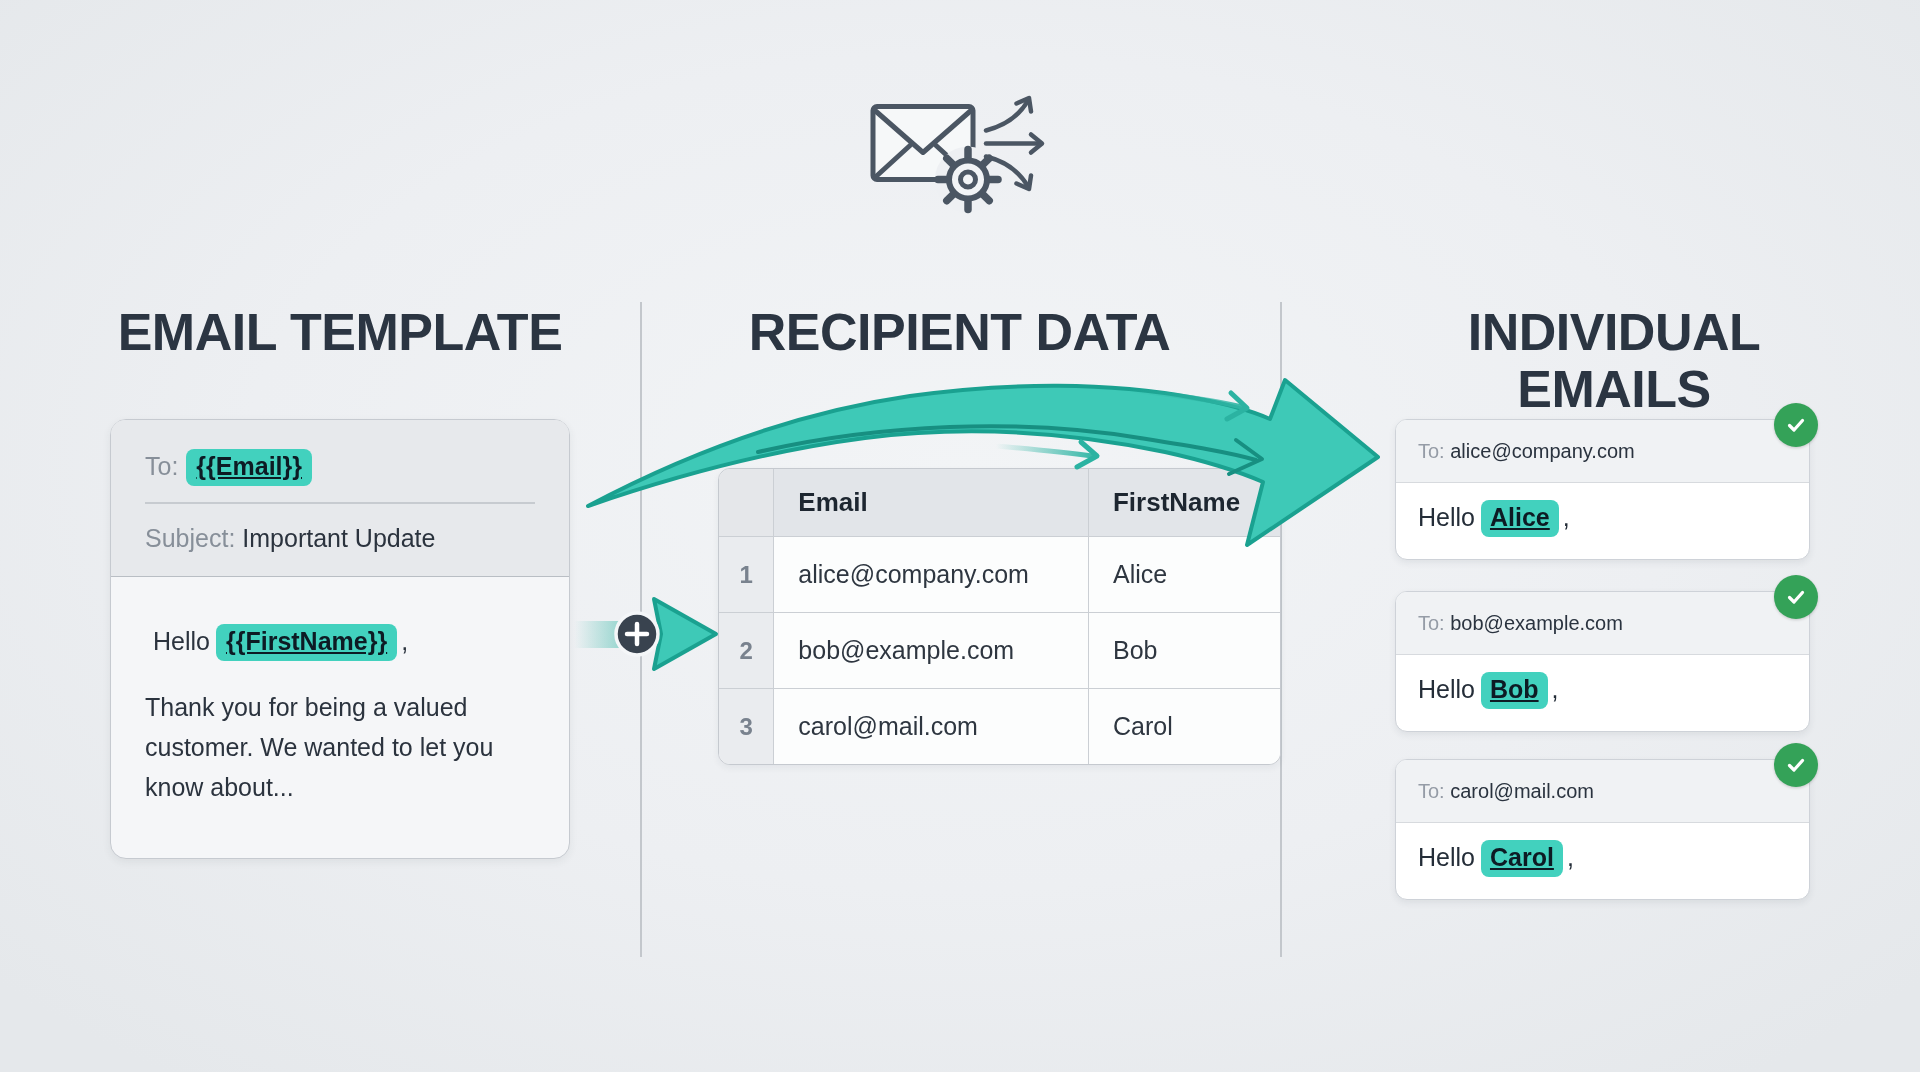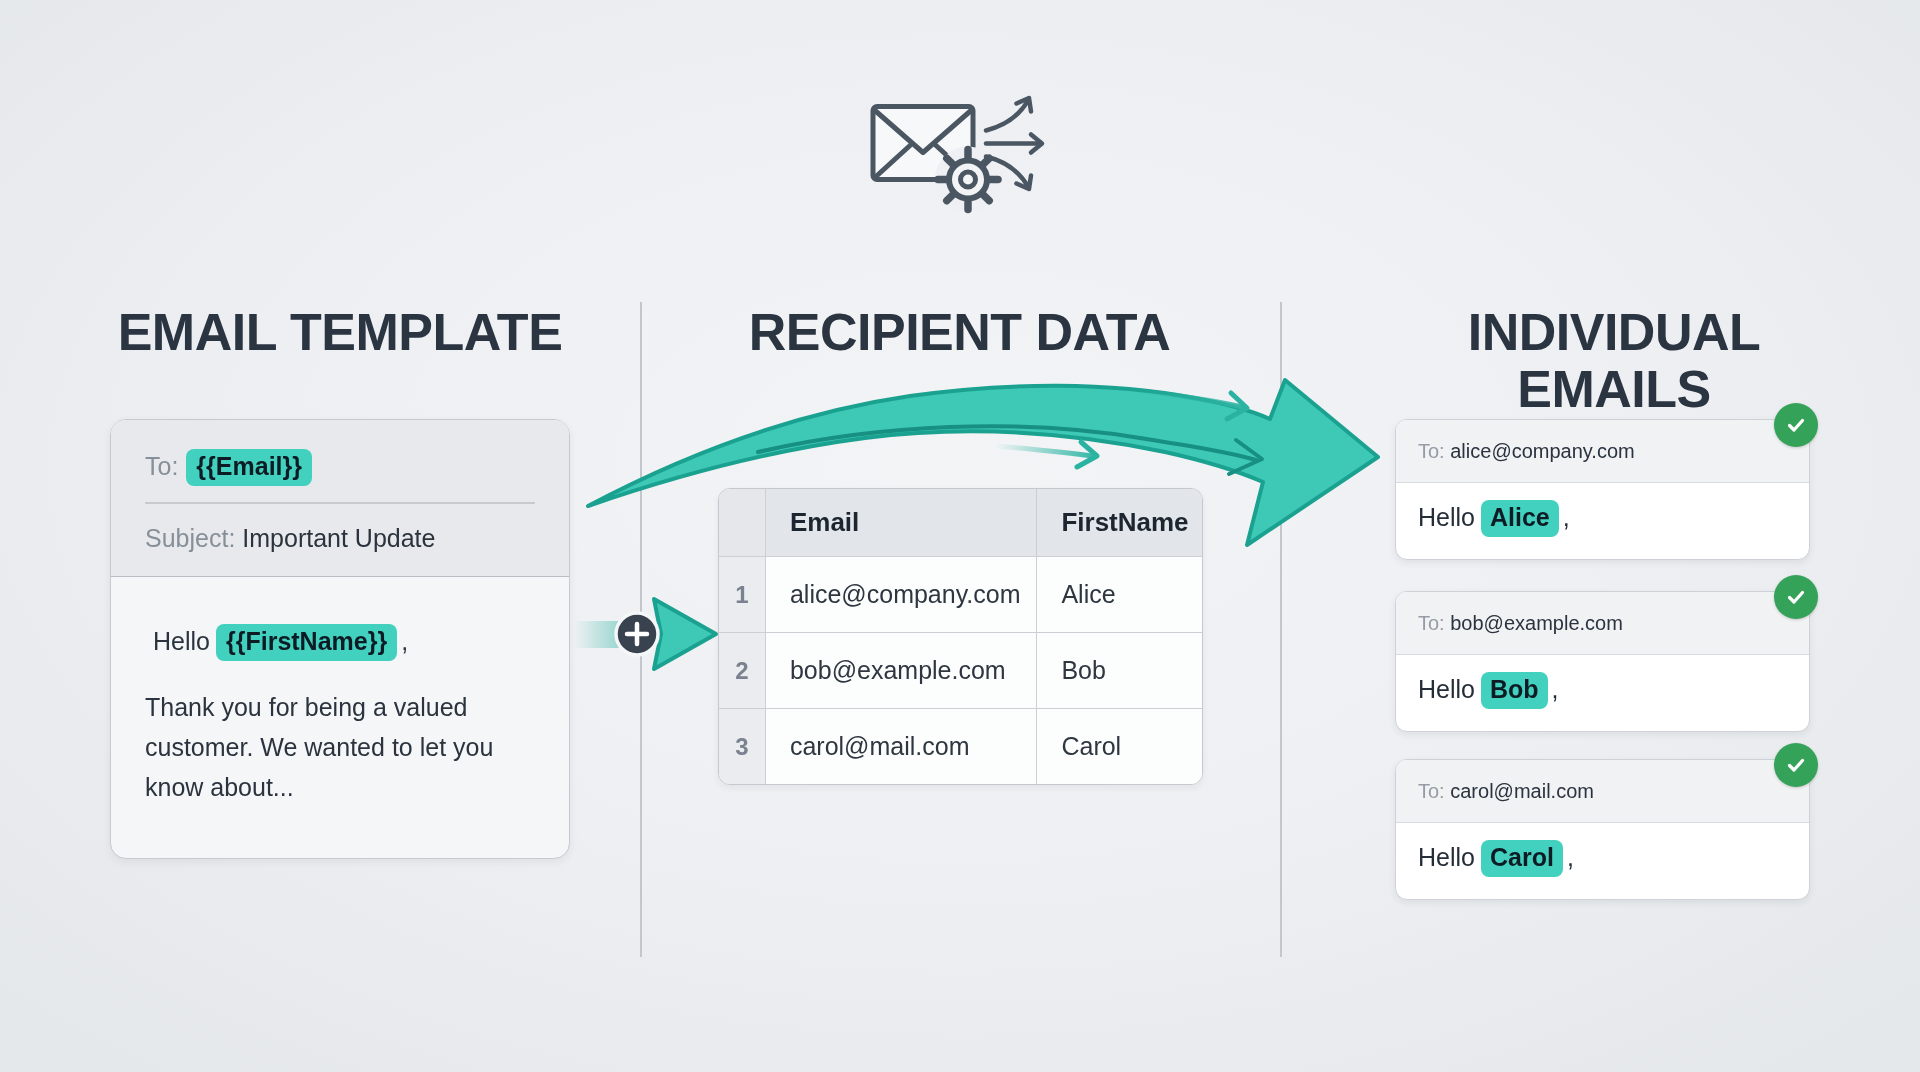--- a/index.html
+++ b/index.html
@@ -37,30 +37,30 @@
   }
   .card-head{
     background:#e7e9ec;border-radius:14px 14px 0 0;
     border-bottom:1.5px solid #b9bec4;padding:24px 34px 16px;
   }
   .field-row{font-size:25px;line-height:44px;height:44px;color:#2b333e;white-space:nowrap;}
   .field-label{color:#878f99;}
   .head-divider{height:1.5px;background:#c7cbd0;margin:14px 0 12px;}
   .chip{
     display:inline-block;background:#42d1be;color:#0d1b24;font-weight:700;
-    border-radius:8px;padding:2px 10px 4px;line-height:1.25;margin-left:8px;
+    border-radius:8px;padding:2px 10px 4px;line-height:1.25;margin-left:8px;text-decoration:underline;
   }
   .card-body{padding:34px 34px 0;font-size:25px;color:#2b333e;}
   .greeting{margin:8px;line-height:44px;white-space:nowrap;}
   .greeting .chip{margin-left:6px;margin-right:4px;}
   .body-text{margin:24px 0 0;line-height:40px;color:#2b333e;}
 
   
   .table-wrap{
-    position:absolute;left:718px;top:488px;width:485px;
+    position:absolute;left:718px;top:468px;width:563px;
     border:1.5px solid #c5c9cf;border-radius:12px;overflow:hidden;
     background:#fcfdfd;box-shadow:0 3px 7px rgba(40,50,60,.06);box-sizing:border-box;
   }
   table.recipients{border-collapse:separate;border-spacing:0;width:100%;}
   .recipients th{
     background:#e2e5e9;height:67px;font-size:26px;font-weight:700;color:#1d2630;
     text-align:left;padding:0 0 0 24px;
   }
   .recipients th.corner{padding:0;background:#e5e7ea;}
   .recipients td{

